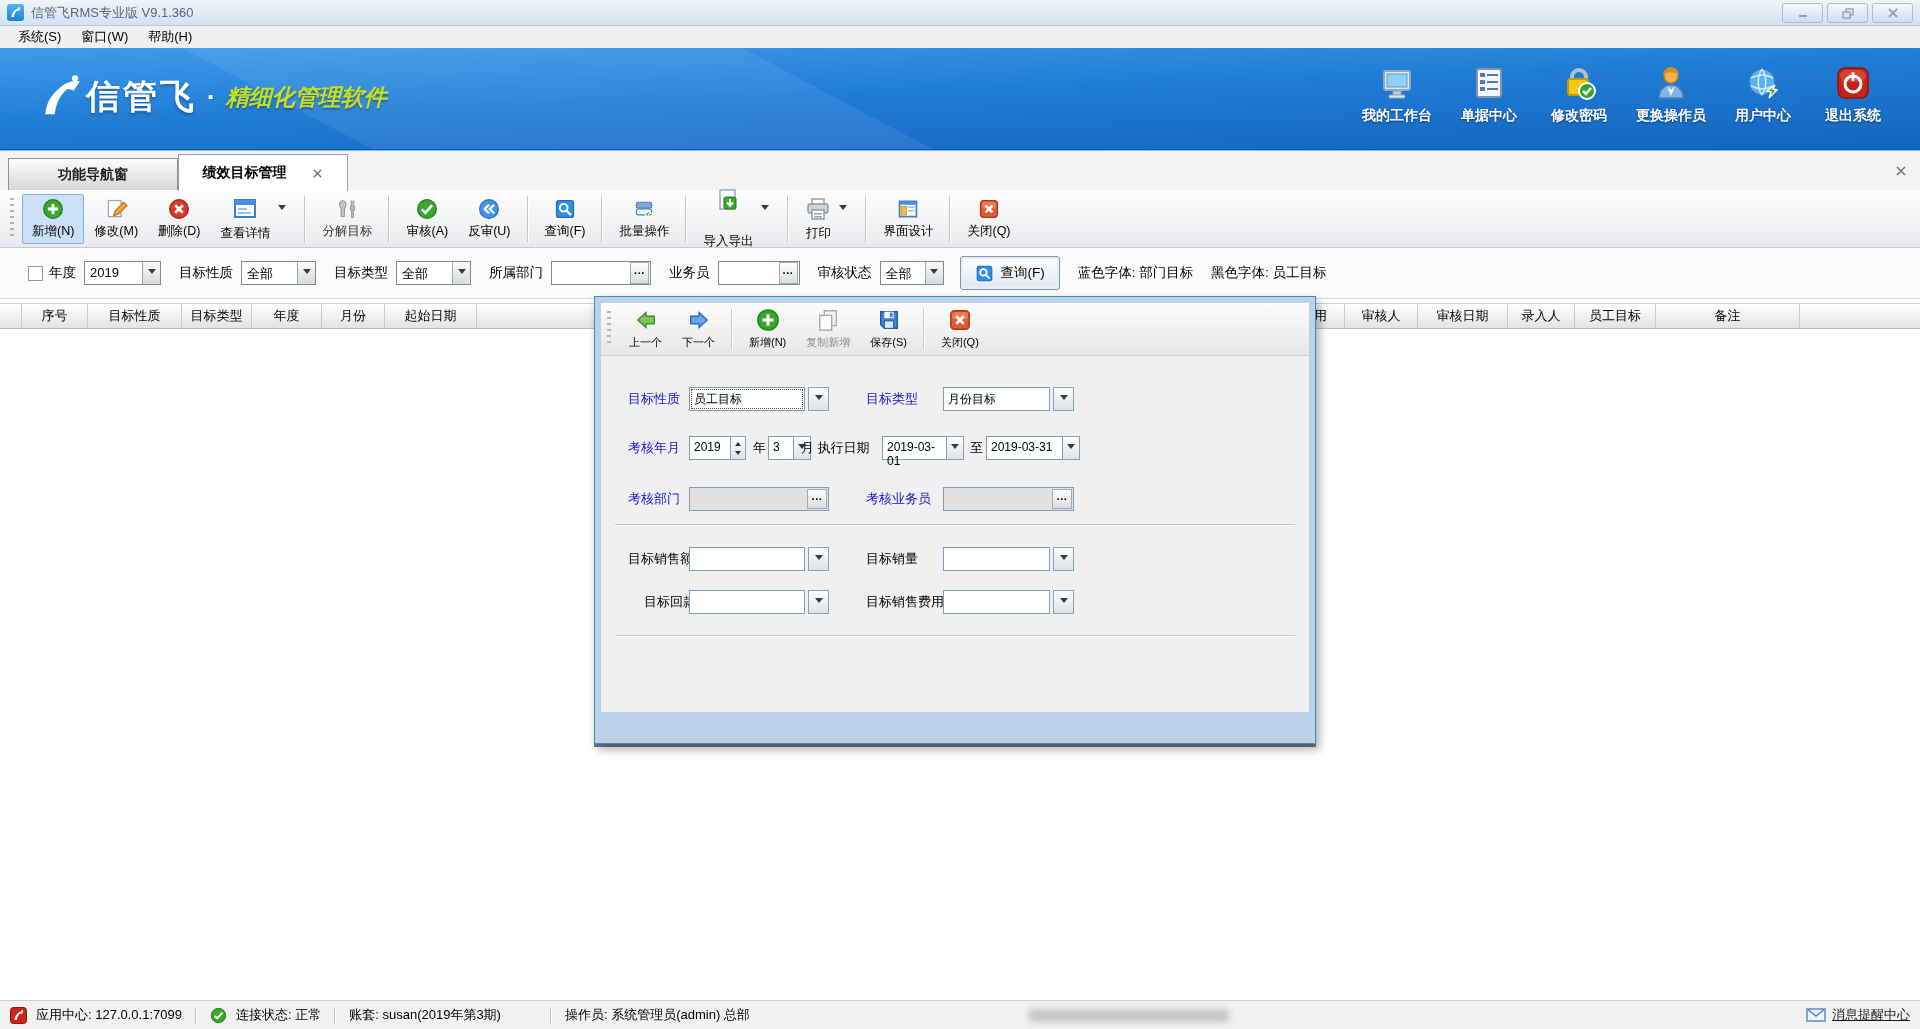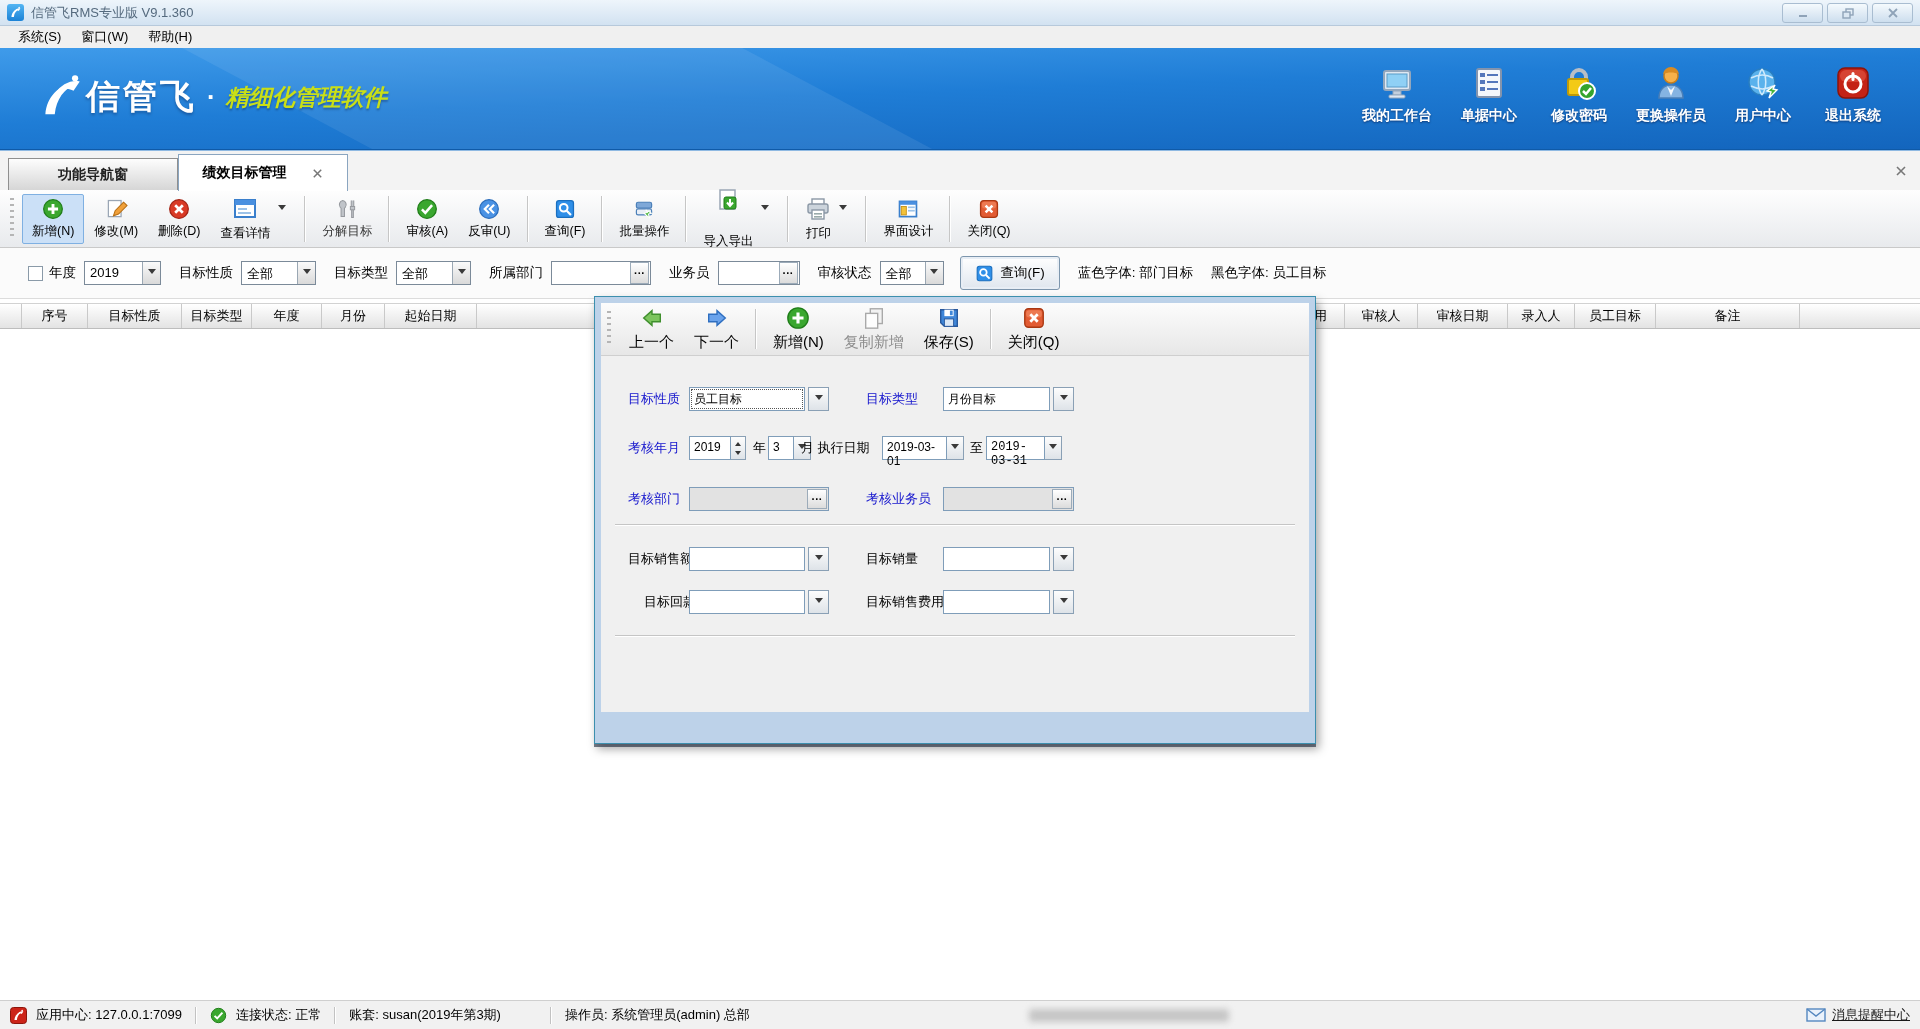--- a/index.html
+++ b/index.html
@@ -97,21 +97,21 @@
     background:#bdd2e9;border:1px solid #3c8fae;box-sizing:border-box;padding:6px;
     box-shadow:0 3px 0 rgba(10,20,40,.55),3px 5px 9px rgba(0,0,0,.35);}
   .dtitle{height:26px;background:linear-gradient(#ffffff,#b9cfe8);display:flex;align-items:center;
     padding:0 2px 0 8px;font-size:13px;color:#1c1c1c;}
   .dclose{margin-left:auto;width:42px;height:18px;border-radius:4px;border:1px solid #8e2512;
     background:linear-gradient(#f5a88f,#d84c31 45%,#bd3315);display:flex;align-items:center;justify-content:center;
     box-shadow:inset 0 1px 0 rgba(255,255,255,.55);}
   .dtoolbar{height:52px;background:linear-gradient(#fcfcfc,#e7e7e7);border-bottom:1px solid #cfcfcf;
     display:flex;align-items:center;padding-left:4px;}
   .dbtn{display:flex;flex-direction:column;align-items:center;justify-content:center;gap:3px;
-    font-size:15px;padding:2px 10px;}
+    font-size:11px;padding:2px 10px;}
   .dbtn-disabled{color:#8d8d8d;}
   .dbody{position:relative;height:356px;background:#f0f0f0;font-size:13px;}
   .dlab{position:absolute;height:24px;line-height:24px;white-space:nowrap;}
   .dlab-blue{color:#1414cd;}
   .drow{position:absolute;display:flex;gap:3px;height:24px;align-items:stretch;}
   .cinput{border:1px solid #7f9db9;background:#fff;box-sizing:border-box;padding:3px 4px 0 4px;
     font-size:12px;}
   .cinput-dis{background:#e2e2e2;position:relative;}
   .cfocus{outline:1px dotted #555;outline-offset:-3px;}
   .sqbtn{width:21px;box-sizing:border-box;border:1px solid #8aa0b5;
@@ -632,21 +632,21 @@
     </span>
     <span class="dlab" style="left:200px;top:80px;">月 执行日期</span>
     <span class="drow" style="left:281px;top:80px;gap:0;">
       <span class="cinput" style="width:65px;">2019-03-01</span>
       <span class="sqbtn" style="width:17px;border-left:none;">
           <span class="caret" style="margin:0"></span>
         </span>
     </span>
     <span class="dlab" style="left:369px;top:80px;">至</span>
     <span class="drow" style="left:385px;top:80px;gap:0;">
-      <span class="cinput" style="width:59px;font-family:Liberation Mono, monospace;">2019-03-31</span>
+      <span class="cinput" style="width:77px;">2019-03-31</span>
       <span class="sqbtn" style="width:17px;border-left:none;">
           <span class="caret" style="margin:0"></span>
         </span>
     </span>
 
     <span class="dlab dlab-blue" style="left:27px;top:131px;">考核部门</span>
     <span class="cinput cinput-dis" style="position:absolute;left:88px;top:131px;width:140px;height:24px;">
       <span class="in-dots"></span>
     </span>
     <span class="dlab dlab-blue" style="left:265px;top:131px;">考核业务员</span>

